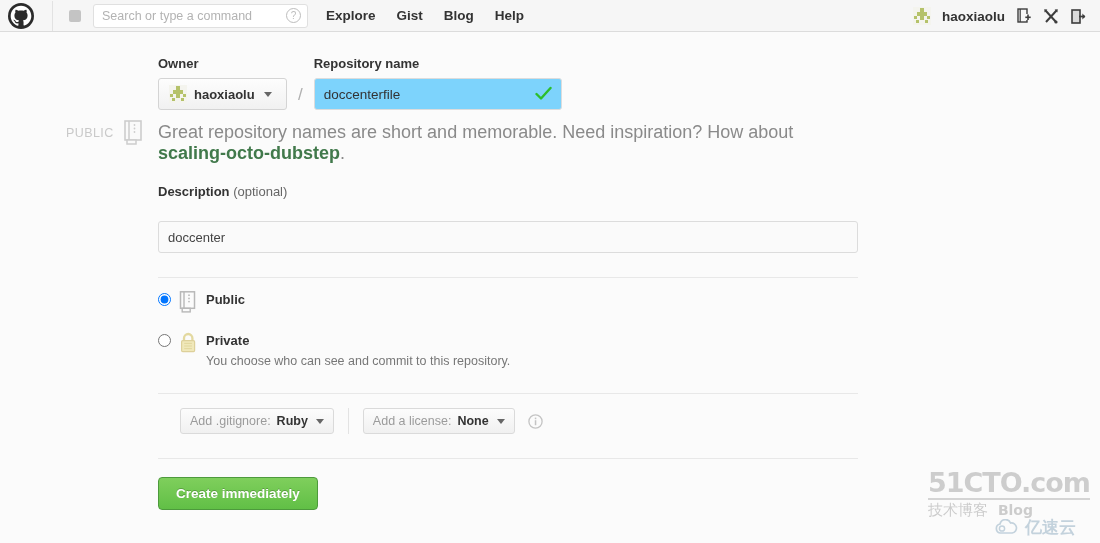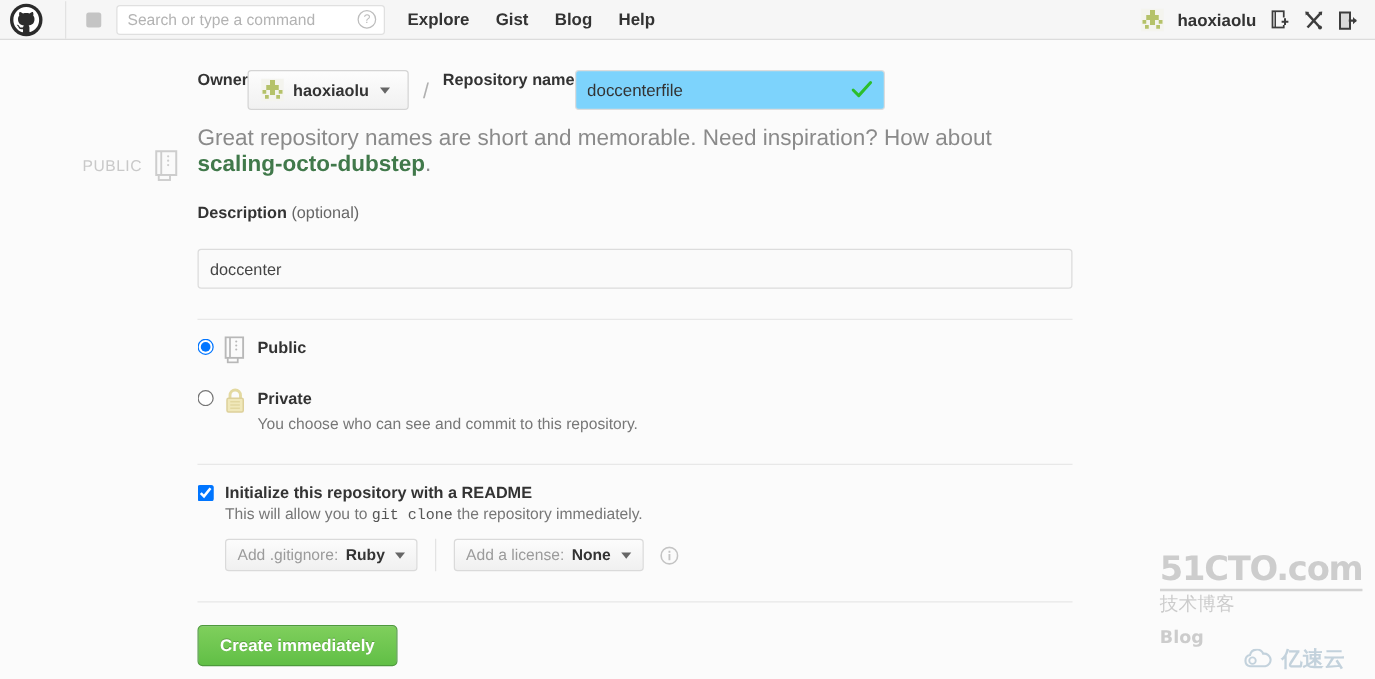--- a/index.html
+++ b/index.html
@@ -99,21 +99,21 @@
   .public-badge {
     position:absolute; left:66px; top:88px;
     display:flex; align-items:center; gap:9px;
   }
   .public-badge .lbl {
     font-size:12.5px; color:#c9c9c9; letter-spacing:.4px;
   }
   .public-badge svg { display:block; }
 
   .row-top { display:flex; align-items:flex-end; gap:0; }
-  .field-group { display:flex; }
+  .field-group { display:flex; flex-direction:column; }
   .field-label {
     font-size:13px; font-weight:bold; color:#333;
     margin-bottom:7px;
   }
   .owner-btn {
     height:32px;
     min-width:129px;
     border:1px solid #d4d4d4;
     border-radius:3px;
     background:linear-gradient(#fdfdfd,#f1f1f1);
@@ -252,21 +252,20 @@
     font-size:27px; font-weight:bold;
     color:#a9a9a9; letter-spacing:-1px;
     line-height:28px;
   }
   .wm-51cto .rule { height:2px; background:#b5b5b5; margin:1px 0 2px 0; }
   .wm-51cto .sub {
     font-family:"DejaVu Sans", sans-serif;
     font-size:15px; color:#a6a6a6;
     display:flex; align-items:baseline; gap:10px;
     line-height:17px;
-    flex-direction:column;
   }
   .wm-51cto .sub .en { font-size:14px; font-weight:bold; }
   .wm-yun {
     position:absolute; right:24px; bottom:4px;
     display:flex; align-items:center; gap:5px;
     opacity:.6; pointer-events:none; user-select:none;
   }
   .wm-yun .cloud { width:26px; height:17px; }
   .wm-yun .cloud svg { display:block; }
   .wm-yun .txt {
@@ -445,27 +444,20 @@
           <span class="vis-title" style="display:block;">Private</span>
           <span class="vis-desc" style="display:block;">You choose who can see and commit to this repository.</span>
         </span>
       </div>
     </div>
 
     <div class="divider"></div>
 
     
     <div class="readme-block">
-      <div class="readme-row">
-        <input class="chk" type="checkbox" checked="" style="">
-        <span>
-          <span class="readme-title" style="display:block;">Initialize this repository with a README</span>
-          <span class="readme-desc" style="display:block;"><span>This will allow you to </span><code>git clone</code><span> the repository immediately.</span></span>
-        </span>
-      </div>
 
       <div class="dd-row">
         <div class="dd-btn">
           <span class="pre">Add .gitignore:</span>
           <span class="val">Ruby</span>
           <span class="caret"></span>
         </div>
 
         <div class="dd-sep"></div>
 

